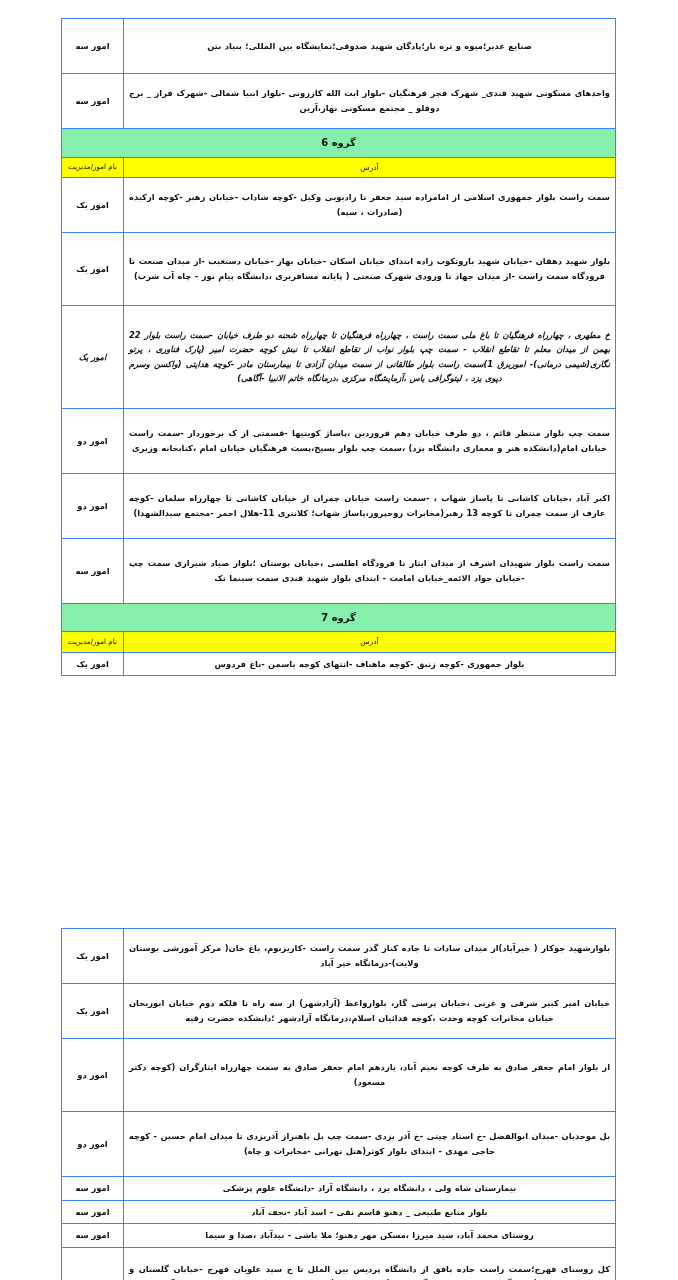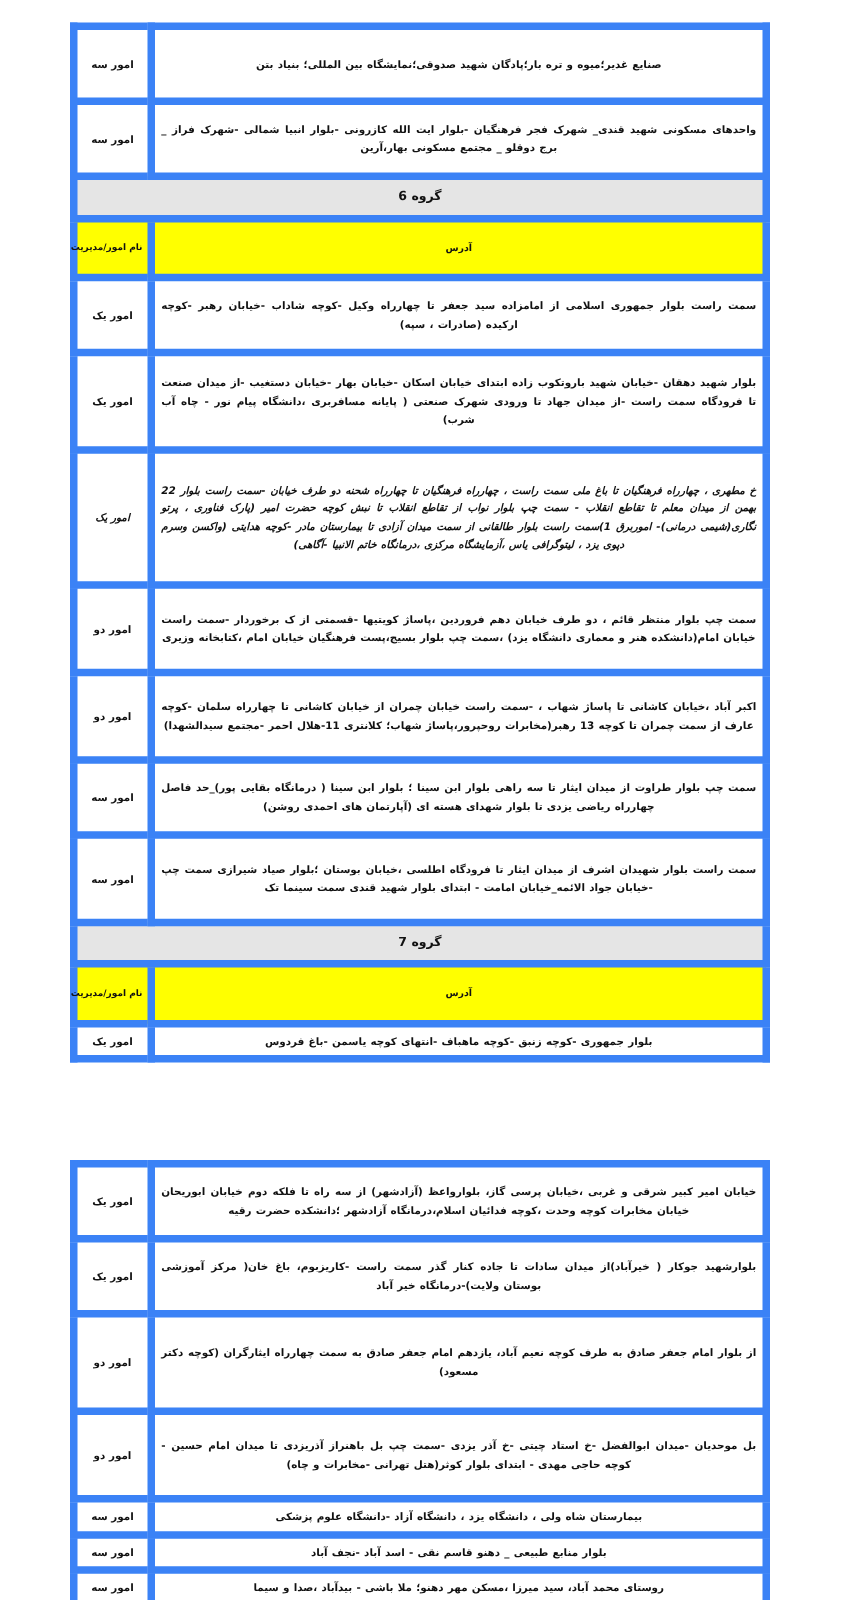--- a/index.html
+++ b/index.html
@@ -31,21 +31,21 @@
   #table-2 { top: 928px; }
 
   table.addr-table {
     border-collapse: collapse;
     width: 554px;
     table-layout: fixed;
     border: 1px solid #595959;
   }
   table.addr-table td,
   table.addr-table th {
-    border: 6px solid #3b82f6;
+    border: 1px solid #3b82f6;
     padding: 4px 5px;
     vertical-align: middle;
     font-size: 8.3px;
     line-height: 1.75;
     font-weight: bold;
     color: #111111;
   }
   col.col-address { width: 492px; }
   col.col-unit    { width: 62px; }
 
@@ -58,33 +58,33 @@
   td.cell-address.short {
     text-align: center;
     text-align-last: center;
   }
   td.cell-unit {
     text-align: center;
     white-space: nowrap;
     font-size: 8.6px;
   }
   tr.group-header td {
-    background: #e5e5e5;
+    background: #86efac;
     text-align: center;
     font-size: 10px;
     font-weight: bold;
     padding: 5px 4px;
     letter-spacing: 0.2px;
   }
   tr.column-header td {
     background: #FFFF00;
     text-align: center;
     font-size: 7.6px;
-    font-weight: bold;
-    padding: 14px 4px;
+    font-weight: normal;
+    padding: 3px 4px;
   }
   tr.column-header td.cell-unit {
     font-size: 7.2px;
   }
   tr.tall-2 td { height: 46px; }
   tr.tall-3 td { height: 64px; }
   tr.tall-4 td { height: 94px; font-style: italic; }
   tr.tall-5 td { height: 56px; }
 </style>
 </head>
@@ -110,42 +110,38 @@
 
         <tr class="group-header">
           <td colspan="2">گروه 6</td>
         </tr>
         <tr class="column-header">
           <td class="cell-address short">آدرس</td>
           <td class="cell-unit">نام امور/مدیریت</td>
         </tr>
 
         <tr class="tall-2">
-          <td class="cell-address">سمت راست بلوار جمهوری اسلامی از امامزاده سید جعفر تا چهارراه وکیل -کوچه شاداب  -خیابان رهبر  -کوچه ارکیده  (صادرات ، سپه)</td>
+          <td class="cell-address">سمت راست بلوار جمهوری اسلامی از امامزاده سید جعفر تا رادیویی وکیل -کوچه شاداب  -خیابان رهبر  -کوچه ارکیده  (صادرات ، سپه)</td>
           <td class="cell-unit">امور یک</td>
         </tr>
         <tr class="tall-3">
           <td class="cell-address">بلوار شهید دهقان  -خیابان  شهید باروتکوب زاده ابتدای خیابان اسکان   -خیابان بهار   -خیابان دستغیب  -از میدان صنعت تا فرودگاه سمت راست   -از میدان جهاد تا ورودی شهرک صنعتی ( پایانه مسافربری ،دانشگاه پیام نور - چاه آب شرب)</td>
           <td class="cell-unit">امور یک</td>
         </tr>
         <tr class="tall-4">
           <td class="cell-address">خ مطهری ، چهارراه فرهنگیان تا باغ ملی سمت راست ، چهارراه فرهنگیان تا چهارراه شحنه دو طرف خیابان   -سمت راست بلوار 22 بهمن از میدان معلم تا تقاطع انقلاب  -  سمت چپ بلوار نواب از تقاطع انقلاب تا  نبش کوچه حضرت امیر (پارک فناوری ، پرتو نگاری(شیمی درمانی)- اموربرق 1)سمت راست بلوار طالقانی از سمت  میدان آزادی تا بیمارستان مادر -کوچه هدایتی (واکسن وسرم دپوی یزد ، لیتوگرافی یاس ،آزمایشگاه مرکزی ،درمانگاه خاتم الانبیا -آگاهی)</td>
           <td class="cell-unit">امور یک</td>
         </tr>
         <tr class="tall-5">
           <td class="cell-address">سمت چپ بلوار منتظر قائم ، دو طرف خیابان دهم فروردین ،پاساژ کویتیها -قسمتی از ک برخوردار -سمت راست خیابان امام(دانشکده هنر و معماری دانشگاه یزد) ،سمت چپ بلوار بسیج،پست فرهنگیان خیابان امام ،کتابخانه وزیری</td>
           <td class="cell-unit">امور دو</td>
         </tr>
         <tr class="tall-5">
           <td class="cell-address">اکبر آباد ،خیابان کاشانی تا پاساژ شهاب ، -سمت راست خیابان چمران از خیابان کاشانی تا چهارراه سلمان  -کوچه عارف از سمت چمران تا کوچه 13 رهبر(مخابرات روحپرور،پاساژ شهاب؛ کلانتری 11-هلال احمر -مجتمع سیدالشهدا)</td>
           <td class="cell-unit">امور دو</td>
-        </tr>
-        <tr class="tall-2">
-          <td class="cell-address">سمت چپ بلوار طراوت از میدان ایثار تا سه راهی بلوار ابن سینا ؛ بلوار ابن سینا ( درمانگاه بقایی پور)_حد فاصل چهارراه ریاضی یزدی تا بلوار شهدای هسته ای (آپارتمان های احمدی روشن)</td>
-          <td class="cell-unit">امور سه</td>
         </tr>
         <tr class="tall-5">
           <td class="cell-address">سمت راست بلوار شهیدان اشرف از میدان ایثار تا فرودگاه اطلسی ،خیابان بوستان ؛بلوار صیاد شیرازی سمت چپ -خیابان جواد الائمه_خیابان امامت  -  ابتدای بلوار شهید قندی سمت سینما تک</td>
           <td class="cell-unit">امور سه</td>
         </tr>
 
         <tr class="group-header">
           <td colspan="2">گروه 7</td>
         </tr>
         <tr class="column-header">
@@ -162,25 +158,25 @@
   </div>
 
   <div class="table-wrap" id="table-2">
     <table class="addr-table">
       <colgroup>
         <col class="col-address">
         <col class="col-unit">
       </colgroup>
       <tbody>
         <tr class="tall-2">
+          <td class="cell-address">بلوارشهید جوکار ( خیرآباد)از میدان سادات تا جاده کنار گذر سمت راست  -کاریزبوم، باغ خان( مرکز آموزشی بوستان ولایت)-درمانگاه خیر آباد</td>
+          <td class="cell-unit">امور یک</td>
+        </tr>
+        <tr class="tall-2">
           <td class="cell-address">خیابان امیر کبیر شرقی و غربی ،خیابان پرسی گاز، بلوارواعظ (آزادشهر) از سه راه تا فلکه دوم خیابان ابوریحان خیابان مخابرات کوچه وحدت ،کوچه فدائیان اسلام،درمانگاه آزادشهر ؛دانشکده حضرت رقیه</td>
-          <td class="cell-unit">امور یک</td>
-        </tr>
-        <tr class="tall-2">
-          <td class="cell-address">بلوارشهید جوکار ( خیرآباد)از میدان سادات تا جاده کنار گذر سمت راست  -کاریزبوم، باغ خان( مرکز آموزشی بوستان ولایت)-درمانگاه خیر آباد</td>
           <td class="cell-unit">امور یک</td>
         </tr>
         <tr class="tall-3">
           <td class="cell-address">از بلوار امام جعفر صادق به طرف کوچه نعیم آباد،  یازدهم امام جعفر صادق  به سمت چهارراه ایثارگران (کوچه دکتر مسعود)</td>
           <td class="cell-unit">امور دو</td>
         </tr>
         <tr class="tall-5">
           <td class="cell-address">بل موحدیان  -میدان ابوالفضل  -خ استاد چیتی  -خ آذر یزدی  -سمت چپ بل باهنراز آذریزدی تا میدان امام حسین - کوچه حاجی مهدی -  ابتدای بلوار کوثر(هتل تهرانی -مخابرات و چاه)</td>
           <td class="cell-unit">امور دو</td>
         </tr>

